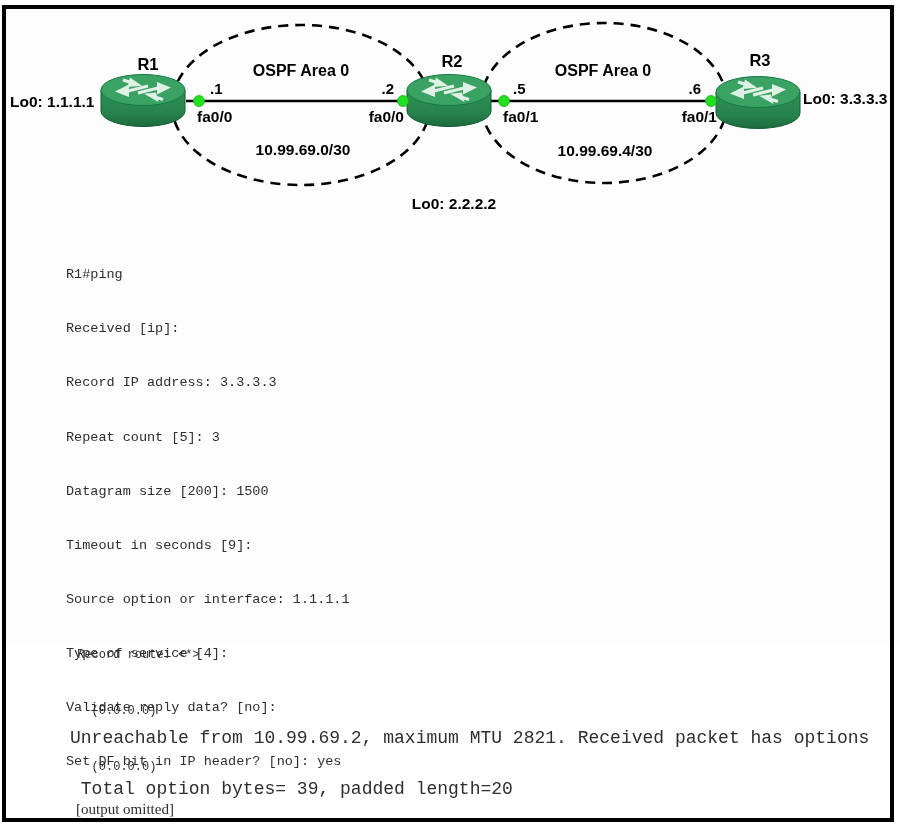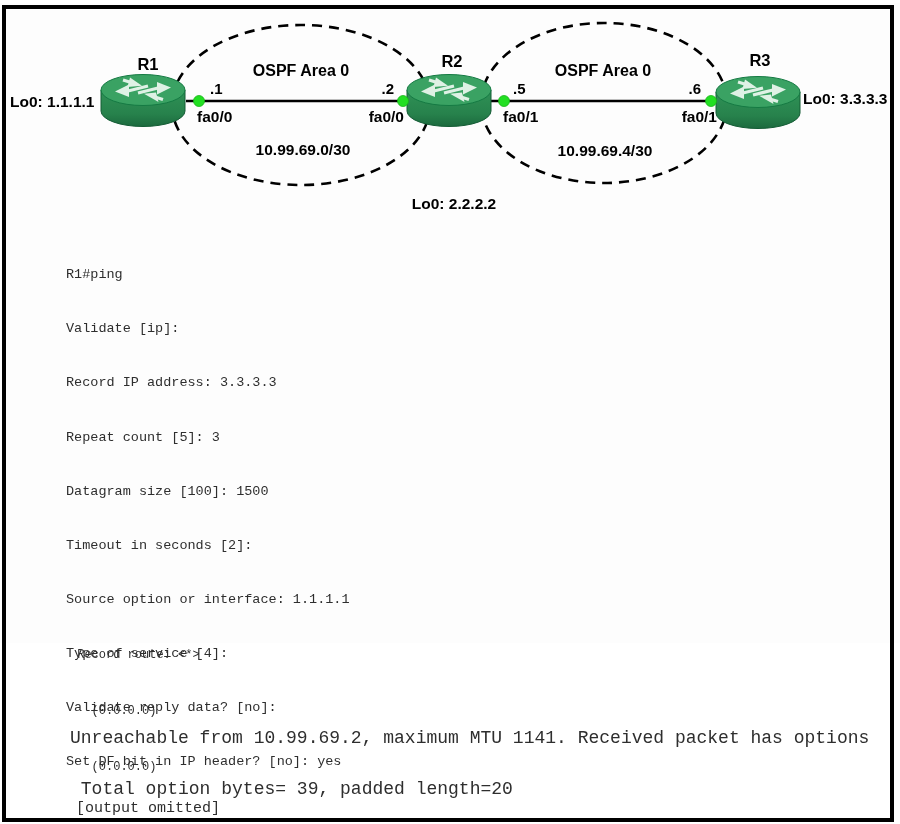--- a/index.html
+++ b/index.html
@@ -61,20 +61,21 @@
   }
   .console-result {
     left: 70px; top: 692px;
     font-size: 18px;
     line-height: 17.3px;
   }
   .console-footer {
     left: 76px; top: 797px;
     font-size: 15px;
     line-height: 18px;
+    font-family: Liberation Serif, serif;
   }
 </style>
 </head>
 <body>
 
 <div class="canvas">
 
   <svg class="diagram-svg" width="900" height="218" viewBox="0 0 900 218">
     <defs>
       <linearGradient id="gBody" x1="0" y1="0" x2="0" y2="1">
@@ -132,25 +133,25 @@
     <text x="404" y="119" text-anchor="end" class="lbl-if">fa0/0</text>
 
     <text x="513" y="91" text-anchor="start" class="lbl-ip">.5</text>
     <text x="503" y="119" text-anchor="start" class="lbl-if">fa0/1</text>
     <text x="701" y="91" text-anchor="end" class="lbl-ip">.6</text>
     <text x="717" y="119" text-anchor="end" class="lbl-if">fa0/1</text>
   </svg>
 
   <div class="console-block console-session">
     <div>R1#ping</div>
-    <div>Validate [ip]:</div>
+    <div>Received [ip]:</div>
     <div>Record IP address: 3.3.3.3</div>
     <div>Repeat count [5]: 3</div>
-    <div>Datagram size [100]: 1500</div>
-    <div>Timeout in seconds [2]:</div>
+    <div>Datagram size [200]: 1500</div>
+    <div>Timeout in seconds [9]:</div>
     <div>Source option or interface: 1.1.1.1</div>
     <div>Type of service [4]:</div>
     <div>Validate reply data? [no]:</div>
     <div>Set DF bit in IP header? [no]: yes</div>
     
     
     
     
     
     
@@ -160,21 +161,21 @@
     
   </div>
 
   <div class="console-block console-record">
     <div> Record route: &lt;*&gt;</div>
     <div>   (0.0.0.0)</div>
     <div>   (0.0.0.0)</div>
   </div>
 
   <div class="console-block console-result">
-    <div>Unreachable from 10.99.69.2, maximum MTU 1141. Received packet has options</div>
+    <div>Unreachable from 10.99.69.2, maximum MTU 2821. Received packet has options</div>
     <div> Total option bytes= 39, padded length=20</div>
     
     
     
   </div>
 
   <div class="console-block console-footer">[output omitted]</div>
 
   <div class="border-overlay"></div>
 </div>

